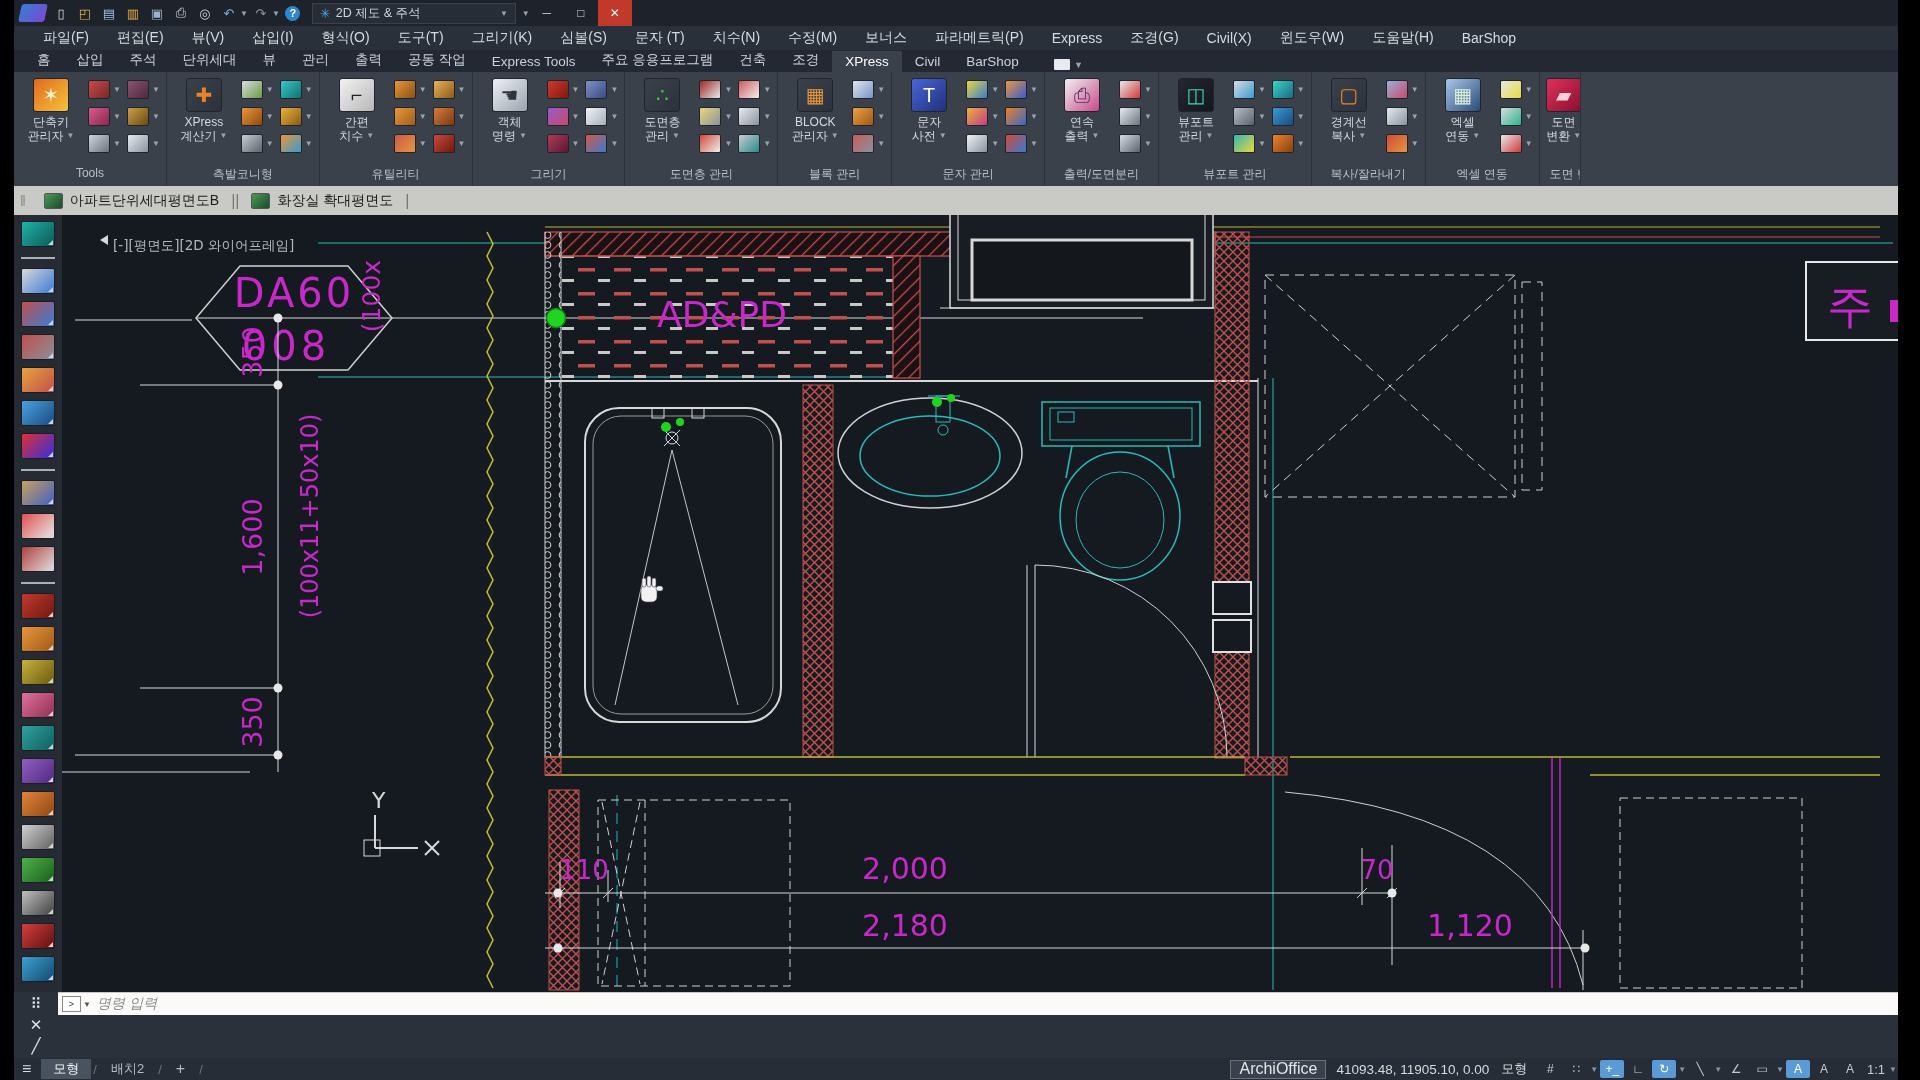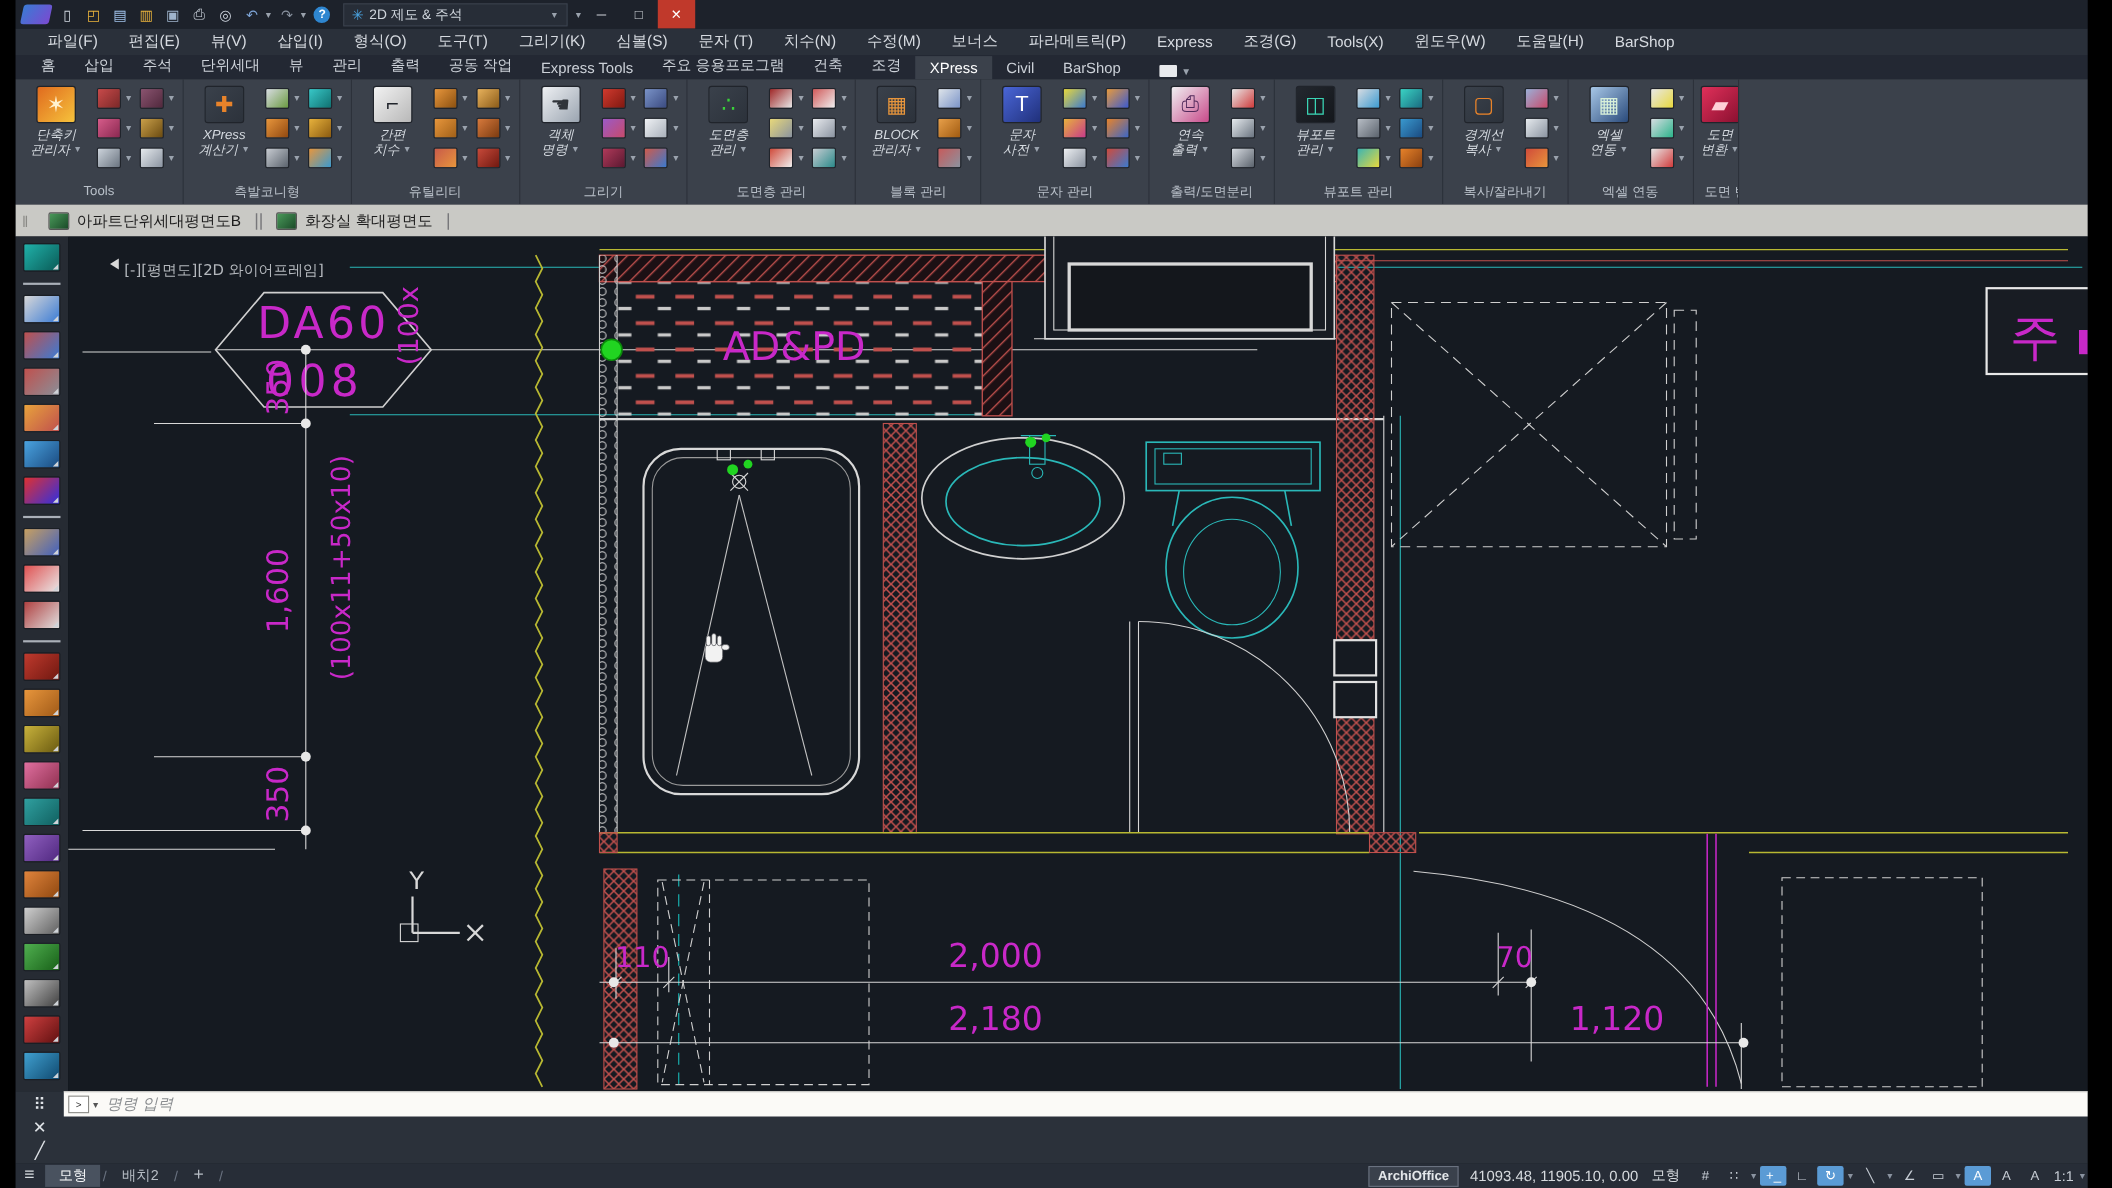--- a/index.html
+++ b/index.html
@@ -45,21 +45,21 @@
   
   #ribbon{position:absolute;left:14px;right:22px;top:72px;height:114px;background:#3b414b;
           display:flex;overflow:hidden;}
   .panel{display:flex;flex-direction:column;border-right:1px solid #2c313a;flex:0 0 auto;}
   .panel-content{flex:1;display:flex;align-items:flex-start;padding:6px 6px 0 6px;gap:6px;}
   .panel-label{height:20px;text-align:center;color:#b9c0c9;font-size:12px;white-space:nowrap;
                padding:2px 10px 0 10px;}
   .bigbtn{display:flex;flex-direction:column;align-items:center;width:62px;}
   .bigicon{width:34px;height:32px;border-radius:3px;border:1px solid #20242b;display:flex;
            align-items:center;justify-content:center;font-size:20px;margin-bottom:3px;}
-  .bigbtn .l{color:#d5dae0;font-size:12px;line-height:14px;white-space:nowrap;font-style:italic;}
+  .bigbtn .l{color:#d5dae0;font-size:12px;line-height:14px;white-space:nowrap;}
   .bigbtn .l2{display:flex;align-items:center;gap:3px;}
   .bigbtn .l2 .ar{color:#9aa2ad;font-size:8px;}
   .scol{display:flex;flex-direction:column;gap:5px;}
   .sbtn{display:flex;align-items:center;gap:3px;height:22px;}
   .sicon{width:20px;height:17px;border-radius:2px;border:1px solid #20242b;}
   .sbtn .ar{color:#9aa2ad;font-size:8px;}
   .panel.cut{width:40px;overflow:hidden;}
 
   
   #doctabs{position:absolute;left:14px;right:22px;top:186px;height:29px;background:#c9c9c5;
@@ -104,21 +104,21 @@
 
   
   #statusbar{position:absolute;left:14px;right:22px;bottom:0;height:22px;background:#272d37;
              display:flex;align-items:center;color:#c6ccd4;font-size:13px;}
   #hamburger{font-size:16px;color:#d6dade;margin:0 10px 0 8px;}
   .stab{padding:1px 12px;color:#b6bcc4;}
   .stab.active{background:#49525f;color:#f2f4f6;}
   .sslash{color:#6a7280;margin:0 2px;}
   #sb-spacer{flex:1;}
   #sb-app{border:1px solid #6a7280;background:#3a414c;color:#e4e7ea;padding:0 8px;height:17px;
-          display:flex;align-items:center;margin-right:10px;font-size:12px;font-weight:bold;}
+          display:flex;align-items:center;margin-right:10px;font-size:16px;}
   #sb-coords{color:#d6dade;margin-right:12px;font-size:13.5px;}
   #sb-mode{margin-right:10px;color:#d6dade;}
   .sico{height:18px;min-width:20px;display:flex;align-items:center;justify-content:center;
         border-radius:2px;margin:0 1px;font-size:12px;color:#c6ccd4;padding:0 2px;}
   .sico.active{background:#5b9bd5;color:#fff;}
   .sarrow{color:#8a93a0;font-size:8px;margin:0 1px;}
   #sb-scale{display:flex;align-items:center;gap:3px;margin-left:4px;}
 </style>
 </head>
 <body>
@@ -186,21 +186,21 @@
       <span class="menu-item">도구(T)</span>
       <span class="menu-item">그리기(K)</span>
       <span class="menu-item">심볼(S)</span>
       <span class="menu-item">문자 (T)</span>
       <span class="menu-item">치수(N)</span>
       <span class="menu-item">수정(M)</span>
       <span class="menu-item">보너스</span>
       <span class="menu-item">파라메트릭(P)</span>
       <span class="menu-item">Express</span>
       <span class="menu-item">조경(G)</span>
-      <span class="menu-item">Tools(X)</span>
+      <span class="menu-item">Civil(X)</span>
       <span class="menu-item">윈도우(W)</span>
       <span class="menu-item">도움말(H)</span>
       <span class="menu-item">BarShop</span>
     </div>
 
   <div id="ribbontabs">
       <span class="rtab">홈</span>
       <span class="rtab">삽입</span>
       <span class="rtab">주석</span>
       <span class="rtab">단위세대</span>

